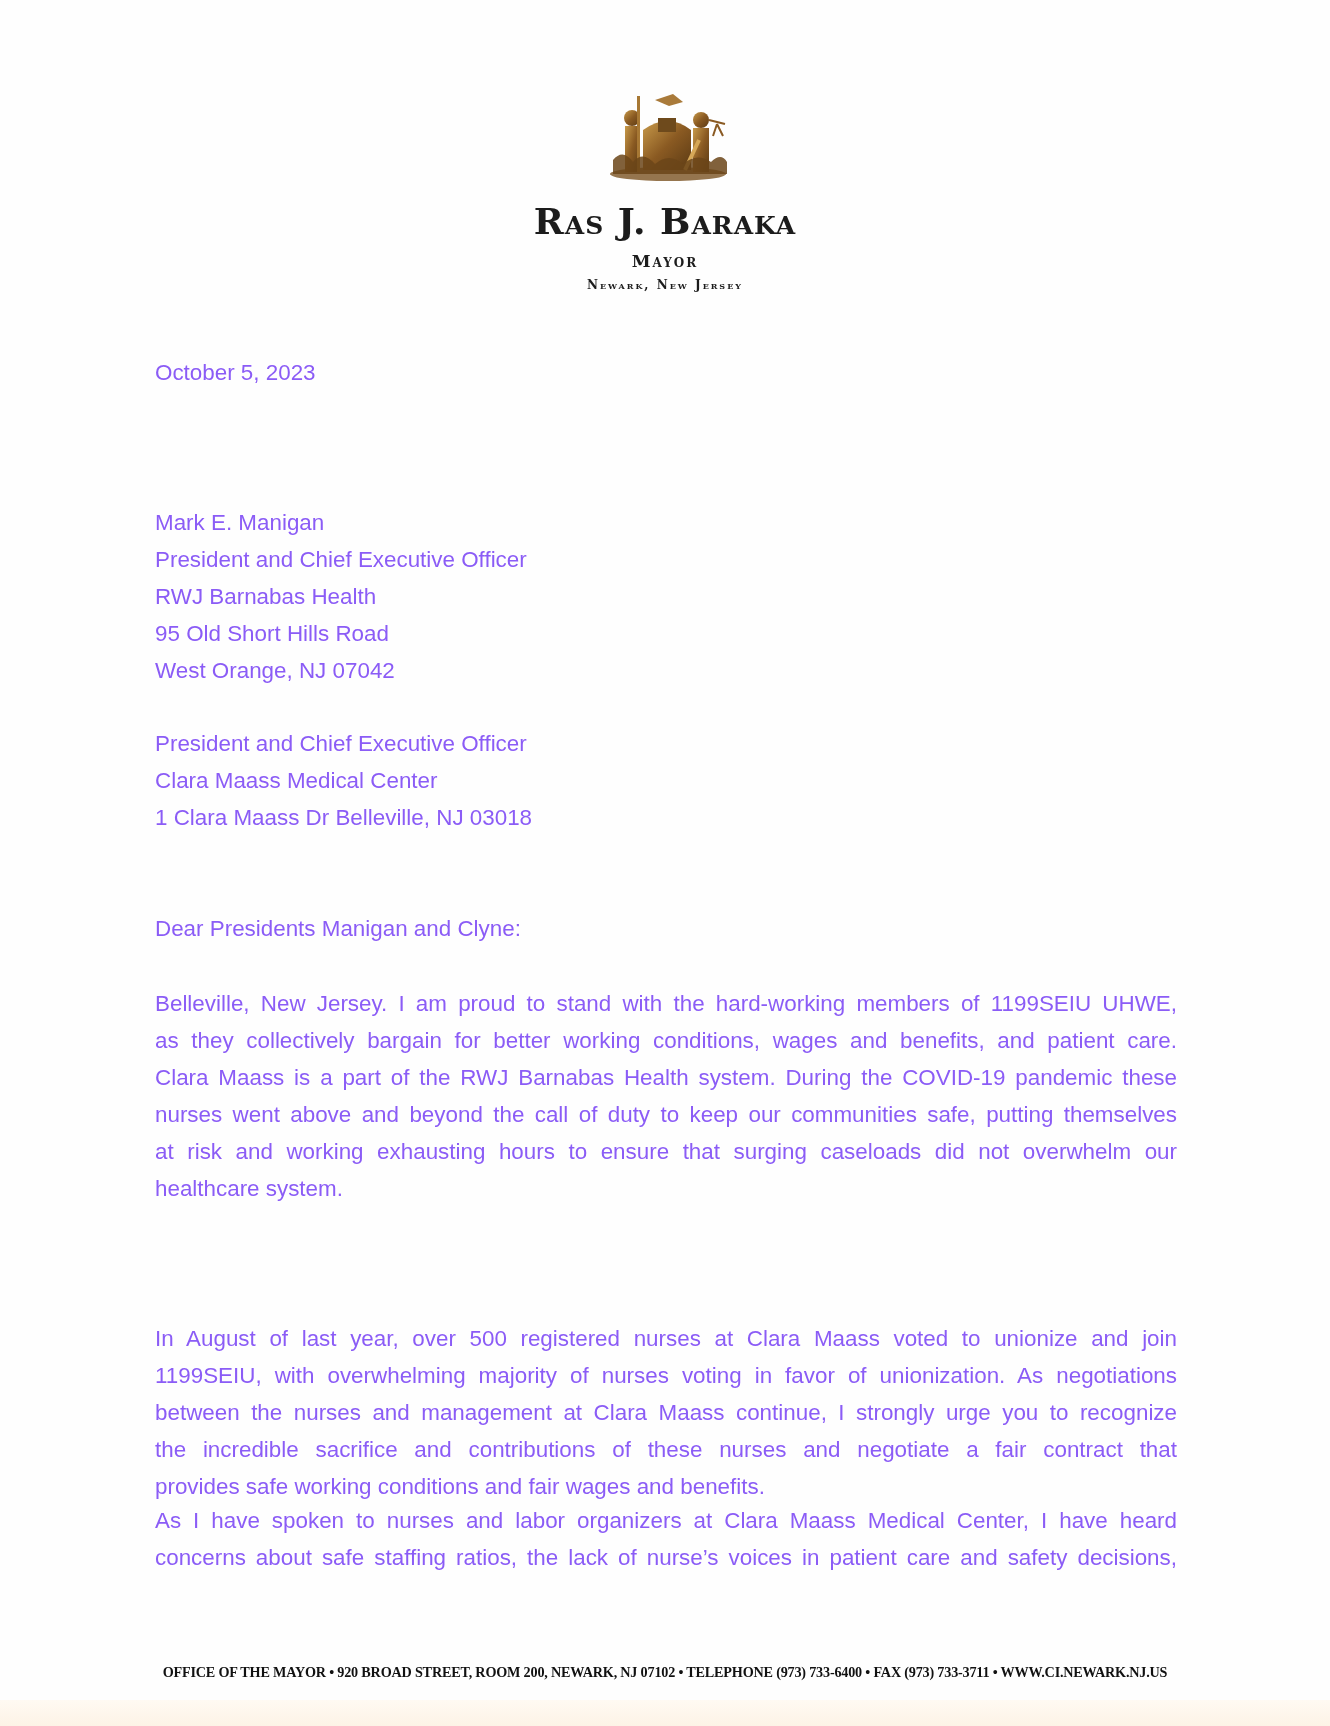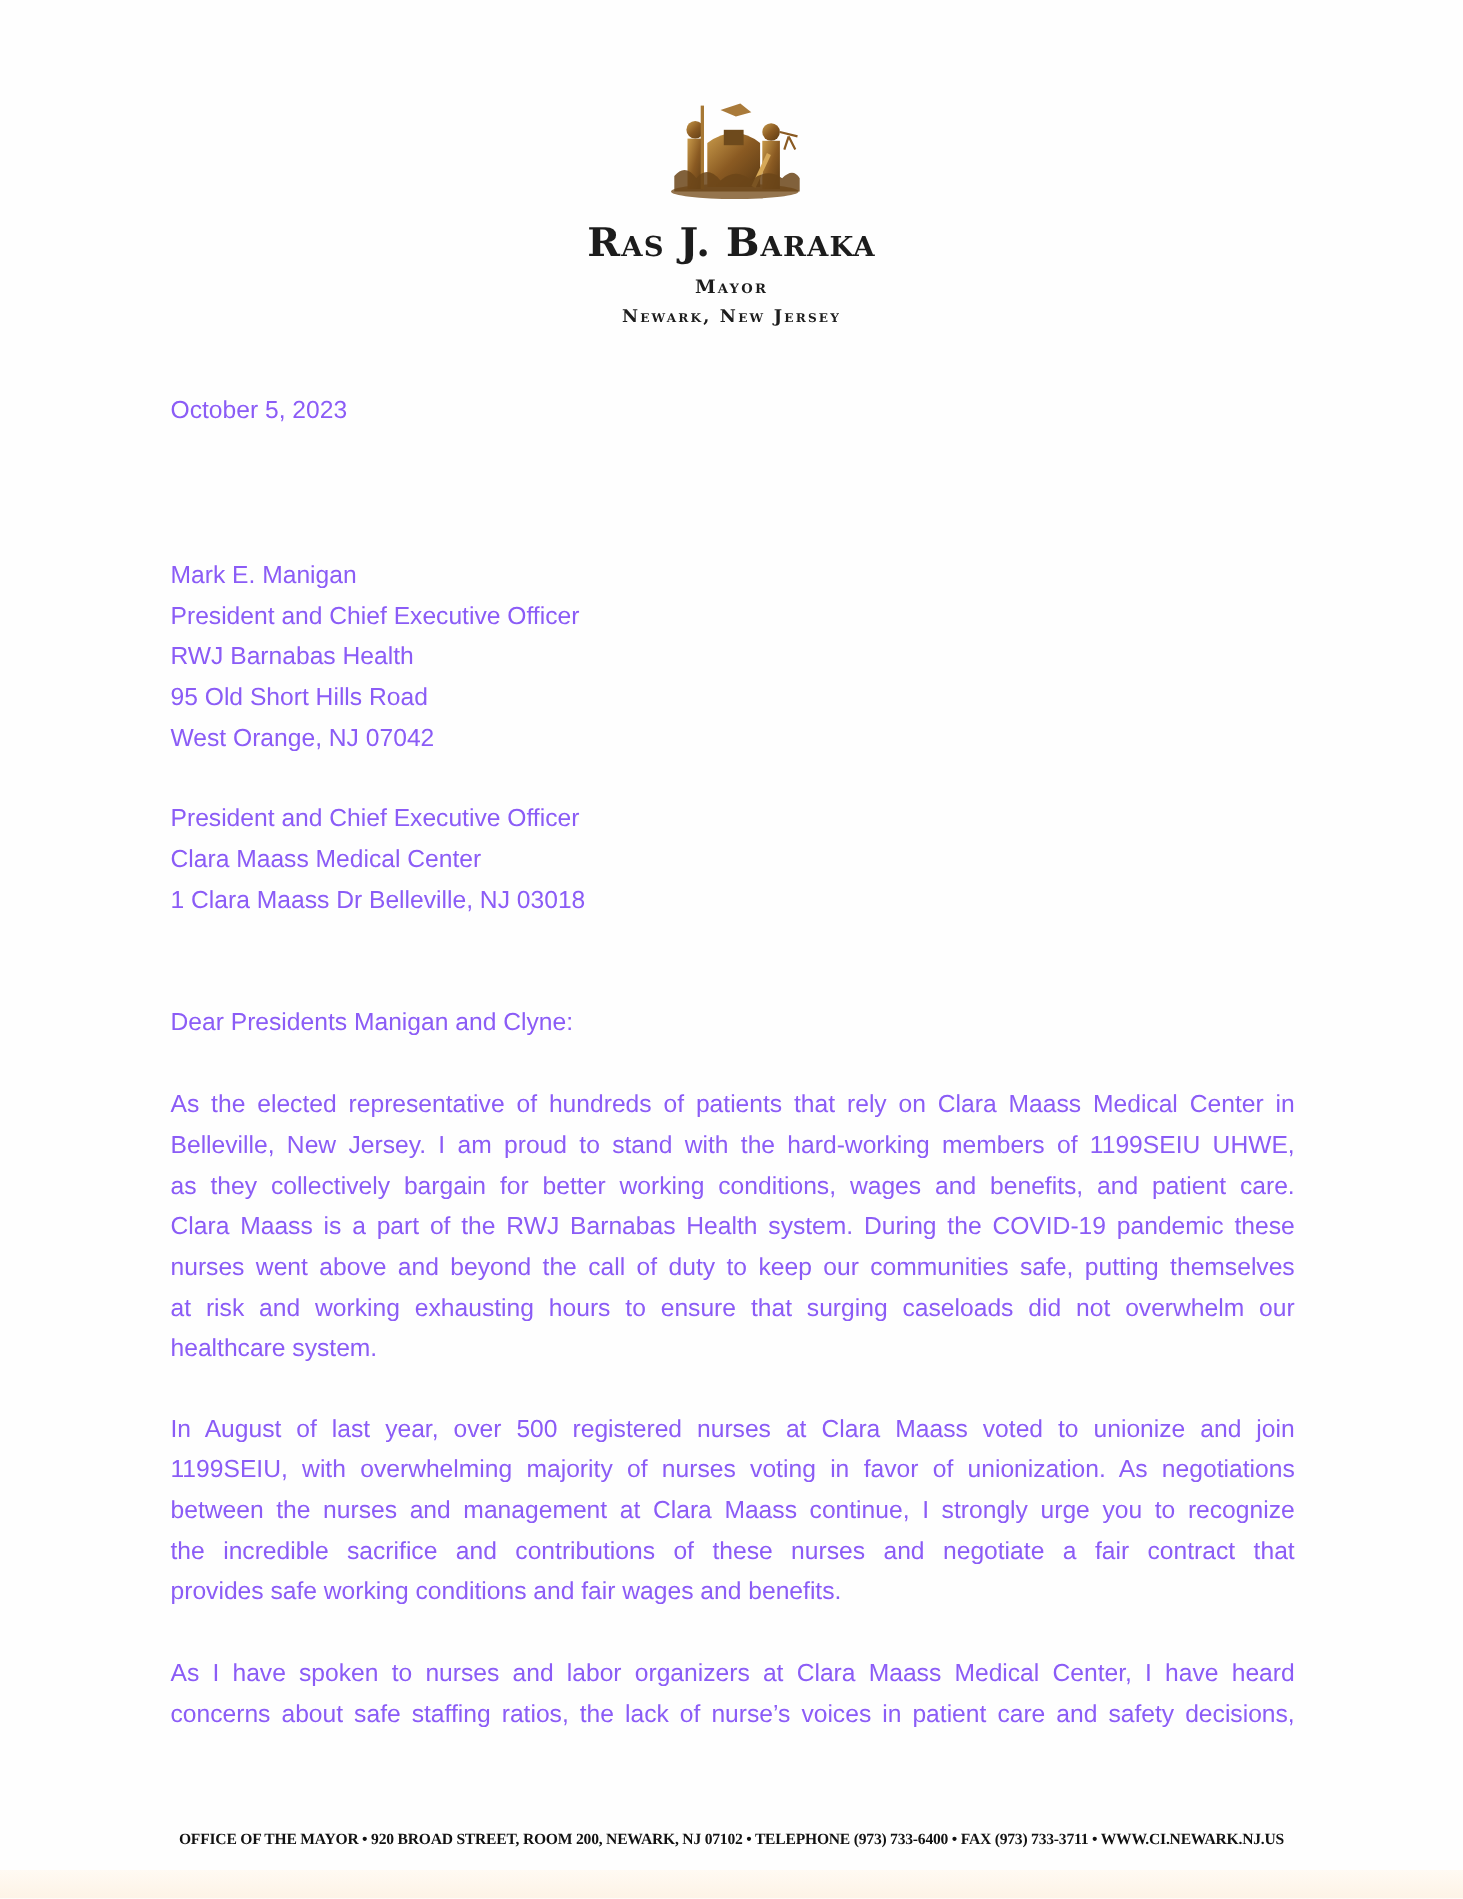--- a/index.html
+++ b/index.html
@@ -5,37 +5,37 @@
   html, body { margin: 0; padding: 0; background: #ffffff; }
   body { width: 1330px; height: 1726px; position: relative; overflow: hidden; color: #1a1a1a; }
   .page { position: absolute; left: 0; top: 0; width: 1330px; height: 1726px; background: #fefefe; }
 
   .seal { position: absolute; left: 603px; top: 90px; width: 130px; height: 92px; }
 
   .letterhead { position: absolute; left: 0; width: 1330px; text-align: center;
     font-family: "DejaVu Serif", "Liberation Serif", serif; font-weight: bold; color: #1c1c1c; }
   .lh-name { top: 200px; font-size: 36px; font-variant: small-caps; letter-spacing: 1px; }
   .lh-title { top: 251px; font-size: 17px; font-variant: small-caps; letter-spacing: 2px; }
-  .lh-city { top: 278px; font-size: 16px; font-variant: small-caps; letter-spacing: 2px; }
+  .lh-city { top: 278px; font-size: 12px; font-variant: small-caps; letter-spacing: 2px; }
 
   .body-text { font-family: "Liberation Sans", sans-serif; font-size: 22.4px; color: #8b5cf6; }
   .date { position: absolute; left: 155px; top: 360px; }
 
   .addr { position: absolute; left: 155px; }
   .addr div { height: 37px; line-height: 37px; white-space: nowrap; }
   .addr1 { top: 504px; }
   .addr2 { top: 725px; }
 
   .salutation { position: absolute; left: 155px; top: 916px; }
 
   .para { position: absolute; left: 155px; width: 1022px; }
   .para div { height: 37px; line-height: 37px; white-space: nowrap; text-align: justify; text-align-last: justify; }
   .para div.last { text-align-last: left; }
   .p1 { top: 985px; }
-  .p2 { top: 1280px; }
+  .p2 { top: 1320px; }
   .p3 { top: 1502px; }
 
   .footer { position: absolute; left: 0; top: 1664px; width: 1330px; text-align: center;
     font-family: "Liberation Serif", serif; font-weight: bold; font-size: 14.2px; color: #111; letter-spacing: -0.2px; white-space: nowrap; }
   .footer-band { position: absolute; left: 0; top: 1700px; width: 1330px; height: 26px;
     background: linear-gradient(to bottom, #fffaf3, #fdf3e6); }
 </style>
 </head>
 <body>
 
@@ -79,21 +79,20 @@
 
   <div class="body-text addr addr2">
     <div>President and Chief Executive Officer</div>
     <div>Clara Maass Medical Center</div>
     <div>1 Clara Maass Dr Belleville, NJ 03018</div>
   </div>
 
   <div class="body-text salutation">Dear Presidents Manigan and Clyne:</div>
 
   <div class="body-text para p1">
-    <div>As the elected representative of hundreds of patients that rely on Clara Maass Medical Center in</div>
     <div>Belleville, New Jersey. I am proud to stand with the hard-working members of 1199SEIU UHWE,</div>
     <div>as they collectively bargain for better working conditions, wages and benefits, and patient care.</div>
     <div>Clara Maass is a part of the RWJ Barnabas Health system. During the COVID-19 pandemic these</div>
     <div>nurses went above and beyond the call of duty to keep our communities safe, putting themselves</div>
     <div>at risk and working exhausting hours to ensure that surging caseloads did not overwhelm our</div>
     <div class="last">healthcare system.</div>
   </div>
 
   <div class="body-text para p2">
     <div>In August of last year, over 500 registered nurses at Clara Maass voted to unionize and join</div>

